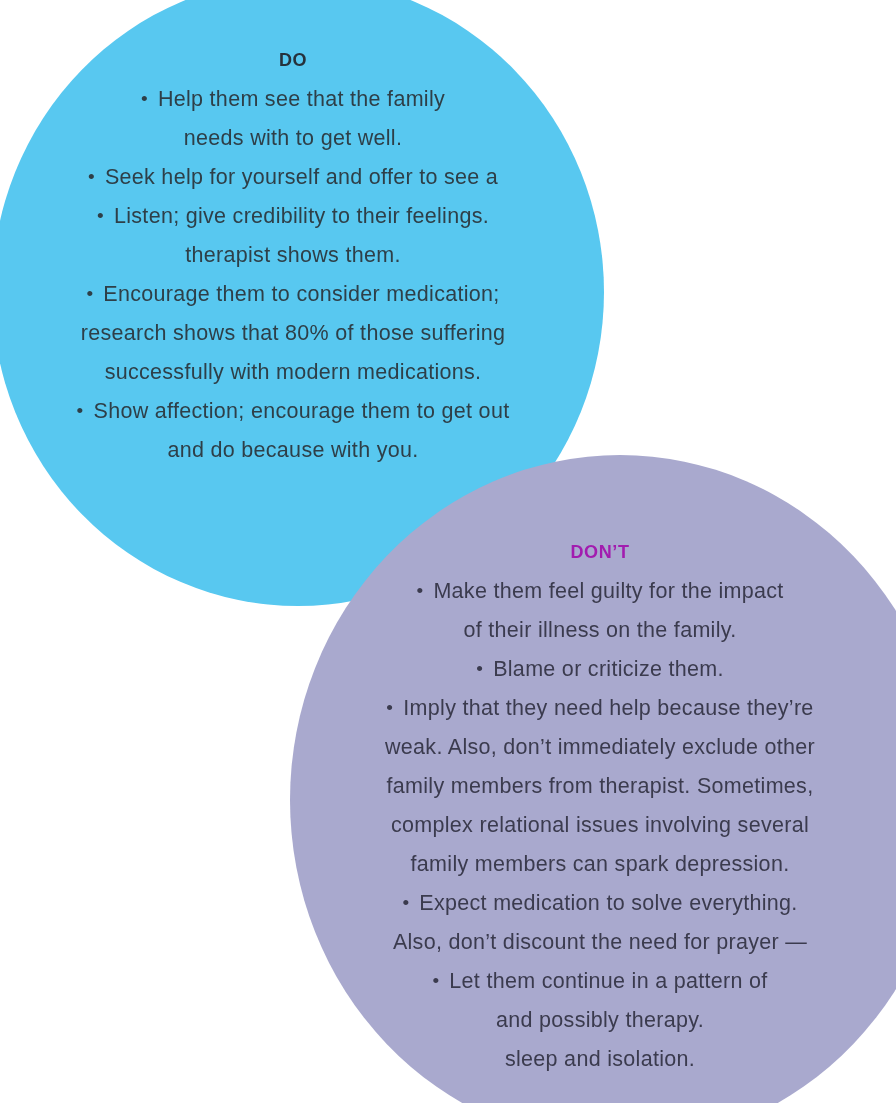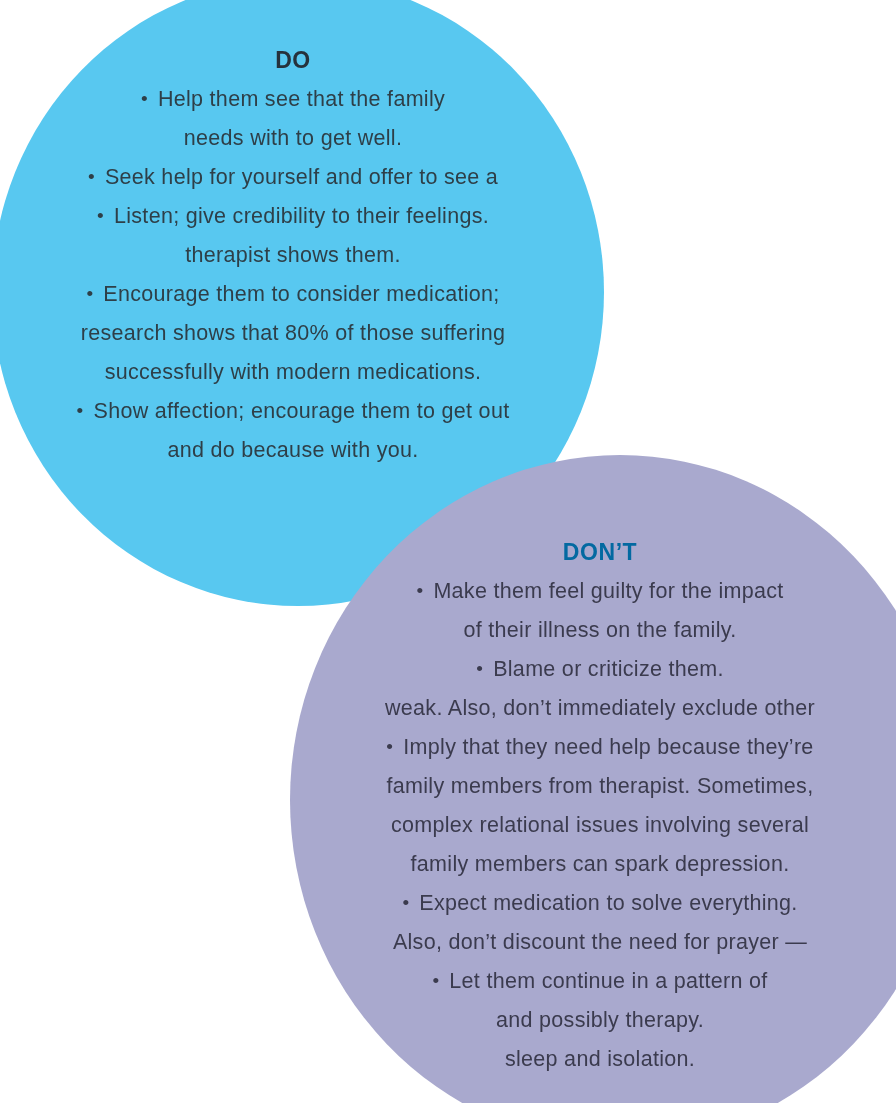--- a/index.html
+++ b/index.html
@@ -45,21 +45,21 @@
     top: 41px;
     width: 566px;
   }
   .textblock.dont-text {
     left: 320px;
     top: 533px;
     width: 560px;
   }
   .title {
     font-weight: bold;
-    font-size: 23px;
+    font-size: 18px;
     letter-spacing: 0.6px;
   }
   .line { white-space: nowrap; }
   .bullet {
     display: inline-block;
     margin-right: 10px;
     transform: translateY(-1px);
     font-size: 19px;
   }
 </style>
@@ -81,27 +81,27 @@
         <div class="line">therapist shows them.</div>
         <div class="line"><span class="bullet">•</span>Encourage them to consider medication;</div>
         <div class="line">research shows that 80% of those suffering</div>
         <div class="line">successfully with modern medications.</div>
         <div class="line"><span class="bullet">•</span>Show affection; encourage them to get out</div>
         <div class="line">and do because with you.</div>
       </div>
   </div>
 
   <div class="textblock dont-text" style="color: rgb(59, 59, 78);">
-    <div class="line title" style="color: #0369a1;">DON’T</div>
+    <div class="line title" style="color: #a21caf;">DON’T</div>
     <div>
         <div class="line"><span class="bullet">•</span>Make them feel guilty for the impact</div>
         <div class="line">of their illness on the family.</div>
         <div class="line"><span class="bullet">•</span>Blame or criticize them.</div>
+        <div class="line"><span class="bullet">•</span>Imply that they need help because they’re</div>
         <div class="line">weak. Also, don’t immediately exclude other</div>
-        <div class="line"><span class="bullet">•</span>Imply that they need help because they’re</div>
         <div class="line">family members from therapist. Sometimes,</div>
         <div class="line">complex relational issues involving several</div>
         <div class="line">family members can spark depression.</div>
         <div class="line"><span class="bullet">•</span>Expect medication to solve everything.</div>
         <div class="line">Also, don’t discount the need for prayer —</div>
         <div class="line"><span class="bullet">•</span>Let them continue in a pattern of</div>
         <div class="line">and possibly therapy.</div>
         <div class="line">sleep and isolation.</div>
       </div>
   </div>

